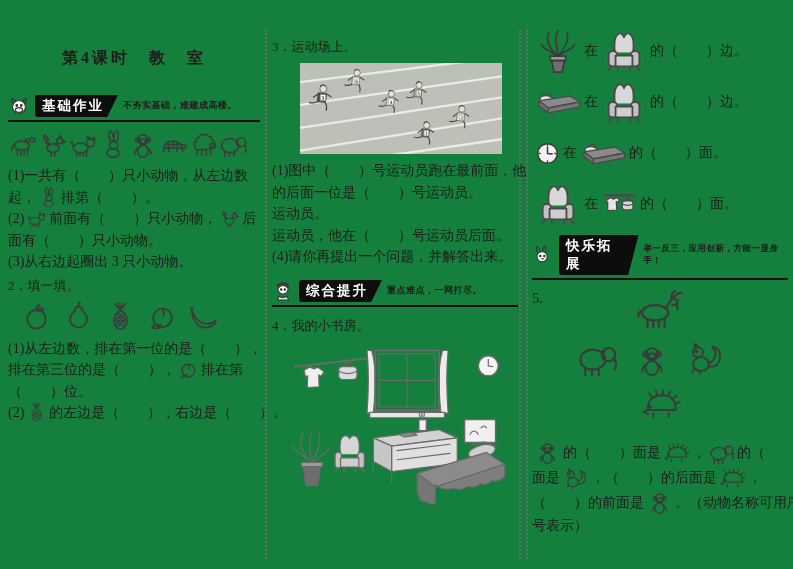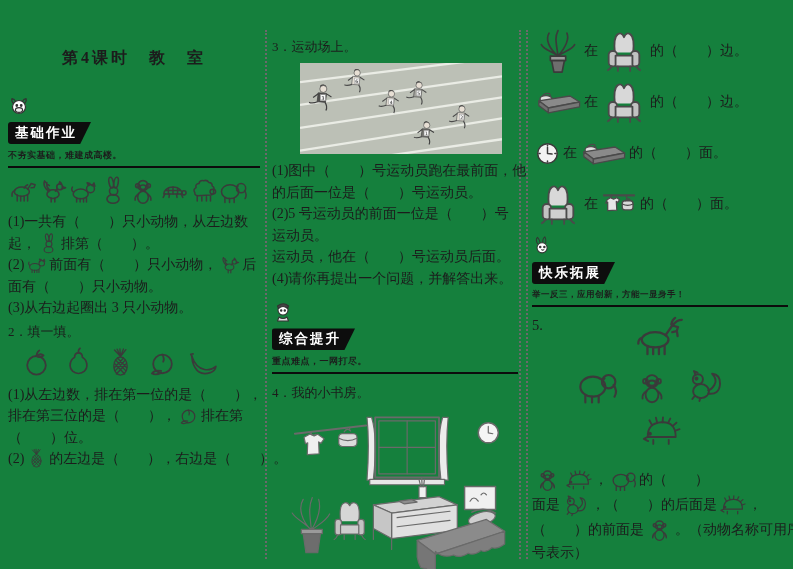--- a/index.html
+++ b/index.html
@@ -6,22 +6,22 @@
   #page{position:relative;width:793px;height:569px;background:#15803d;overflow:hidden;
         font-family:"Liberation Serif","DejaVu Serif",serif;color:#1c1c1c;}
   .col{position:absolute;top:0;}
   .col1{left:8px;width:252px;padding-top:48px;}
   .col2{left:272px;width:246px;padding-top:34px;}
   .col3{left:532px;width:256px;padding-top:28px;}
   .vsep{position:absolute;top:30px;bottom:10px;width:0;border-left:2px dotted #6a6a6a;}
   .vsep.s1{left:265px;} .vsep.s2{left:519px;} .vsep.s3{left:526px;}
 
   .title{font-size:16px;font-weight:700;text-align:center;letter-spacing:3px;margin:0 0 26px 0;}
-  .badge-row{display:flex;align-items:flex-start;gap:5px;border-bottom:2.5px solid #0c0c0c;
-             padding-bottom:3px;margin:16px 0 8px 0;flex-direction:column;}
+  .badge-row{display:flex;align-items:center;gap:5px;border-bottom:2.5px solid #0c0c0c;
+             padding-bottom:3px;margin:16px 0 8px 0;}
   .badge-icon{display:inline-block;width:22px;height:22px;flex:0 0 auto;}
   .badge-flag{background:#0d0d0d;color:#fff;font-weight:700;font-size:13.5px;letter-spacing:2px;
               padding:2px 14px 2px 7px;border-radius:3px 0 0 3px;
               clip-path:polygon(0 0,100% 0,87% 100%,0 100%);}
   .badge-tagline{font-size:9px;font-weight:700;letter-spacing:.5px;padding-bottom:1px;}
 
   .qtitle{font-size:13px;line-height:22px;margin:2px 0;}
   .line,.tline{font-size:14px;line-height:21.5px;min-height:21.5px;white-space:pre;}
   .line{display:flex;align-items:center;flex-wrap:nowrap;}
   .fill-line{margin-bottom:5px;}
@@ -322,21 +322,20 @@
         <path d="M-0.8 -6 L7 -5.4 L6 3 L-1.8 2.4z" fill="#72726e" stroke="#3f3f3f" stroke-width="0.7"></path>
         <rect x="1.2" y="-4.2" width="4.8" height="5.6" fill="#fafafa" stroke="#999" stroke-width="0.5"></rect>
         <text x="3.6" y="0.6" font-size="4.8" text-anchor="middle" fill="#222">1</text>
         <path d="M-0.8 -5.2 L-5.6 -1.6 M7 -5 l4.6 3" stroke="#3f3f3f" stroke-width="1.1" fill="none"></path>
         <path d="M-1.4 2.4 q-5.4 2 -8 0.4 M5.6 3 q2.6 4 0.8 7.6" stroke="#3f3f3f" stroke-width="1.2" fill="none"></path>
       </g>
     </svg>
 
     <div class="tline">(1)图中（　　）号运动员跑在最前面，他</div>
     <div class="tline">的后面一位是（　　）号运动员。</div>
-    <div class="tline">(2)5 号运动员的前面一位是（　　）号</div>
     <div class="tline">运动员。</div>
     <div class="tline">运动员，他在（　　）号运动员后面。</div>
     <div class="tline">(4)请你再提出一个问题，并解答出来。</div>
 
     <div class="badge-row" style="margin-top:12px">
       <span class="badge-icon">
           <svg xmlns="http://www.w3.org/2000/svg" viewBox="0 0 22 22">
             <g stroke="#333" fill="none" stroke-width="1.1" stroke-linecap="round" stroke-linejoin="round">
               <circle cx="11" cy="9" r="5" fill="#fff"></circle>
               <path d="M6.5 7.5 q4.5 -4 9 0 l1 -2.5 q-5 -4.5 -11 0z" fill="#444"></path>
@@ -542,21 +541,21 @@
 
     <div class="line"><span class="icon icon-md"><svg xmlns="http://www.w3.org/2000/svg" viewBox="0 0 22 24">
             <g stroke="#3a3a3a" fill="none" stroke-width="1.3" stroke-linecap="round" stroke-linejoin="round">
               <circle cx="11" cy="8" r="4.2"></circle>
               <circle cx="6.5" cy="8" r="1.6"></circle>
               <circle cx="15.5" cy="8" r="1.6"></circle>
               <ellipse cx="11" cy="9.3" rx="2.4" ry="1.8"></ellipse>
               <ellipse cx="11" cy="17.5" rx="4.4" ry="5"></ellipse>
               <path d="M7 15 q-3 2 -2.5 5 M15 15 q3 2 2.5 5"></path>
             </g>
-          </svg></span><span class="icon icon-md"><svg xmlns="http://www.w3.org/2000/svg" viewBox="0 0 26 22">
+          </svg></span><span>的（　　）面是</span><span class="icon icon-md"><svg xmlns="http://www.w3.org/2000/svg" viewBox="0 0 26 22">
             <g stroke="#3a3a3a" fill="none" stroke-width="1.2" stroke-linecap="round" stroke-linejoin="round">
               <path d="M4.5 15.5 q-0.5 -9 9 -9.5 q9 -0.5 9 9.5z"></path>
               <path d="M7 7.5 l-1.5 -2.8 M10.5 6.2 l-0.8 -3.2 M14 6 l0.3 -3.2 M17.5 6.6 l1.5 -3 M20.5 8.5 l2.5 -2.2 M22 11.5 l3 -1"></path>
               <path d="M4.5 15.5 l-2.6 1.2 2.8 1.5"></path>
               <circle cx="5.8" cy="13.5" r="0.7" fill="#333"></circle>
               <path d="M8 17.5 v2.5 M18 17.5 v2.5"></path>
             </g>
           </svg></span><span>，</span><span class="icon icon-md"><svg xmlns="http://www.w3.org/2000/svg" viewBox="0 0 26 24">
             <g stroke="#3a3a3a" fill="none" stroke-width="1.3" stroke-linecap="round" stroke-linejoin="round">
               <ellipse cx="10.5" cy="13" rx="7.5" ry="6"></ellipse>

